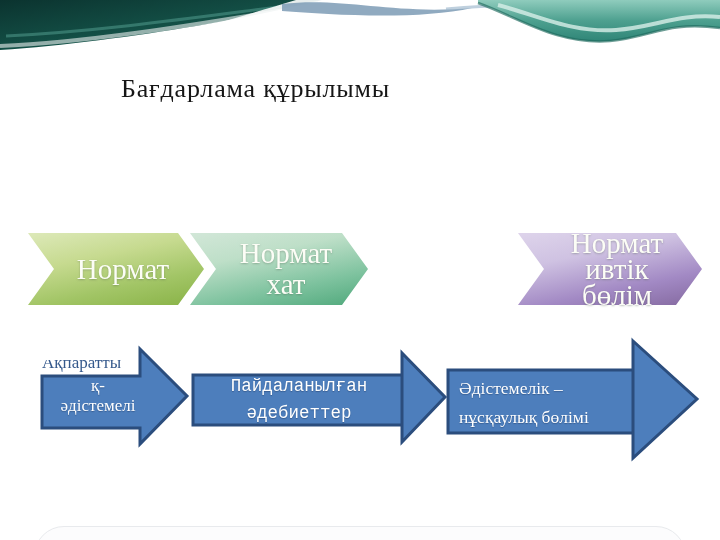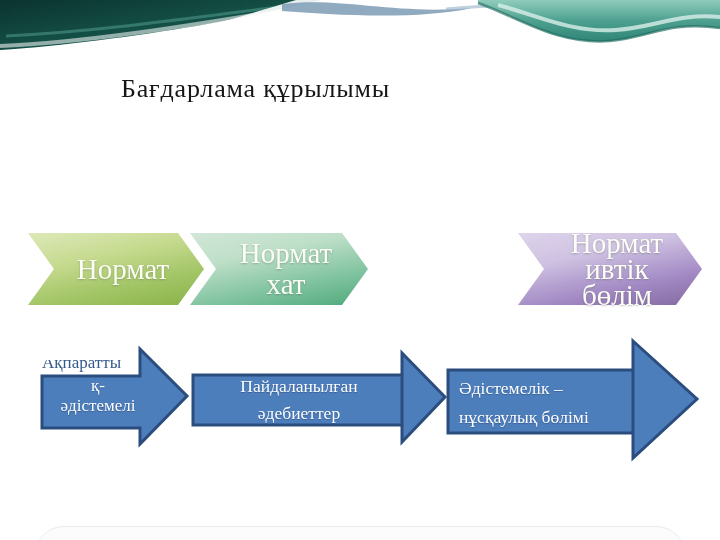--- a/index.html
+++ b/index.html
@@ -49,21 +49,21 @@
     overflow:hidden;
   }
   .txt-info-clip span{
     display:block;margin-top:-7px;
     color:#35598c;font-size:17px;line-height:20px;
     font-family:"Liberation Serif",serif;
   }
   .txt-literature{
     left:195px;top:375px;width:208px;height:50px;
     display:flex;align-items:center;justify-content:center;text-align:center;
-    font-size:17.5px;line-height:27px;
+    font-size:17.5px;line-height:27px;font-family:Liberation Mono, monospace;
   }
   .txt-guide{
     left:459px;top:374px;width:170px;
     font-size:17.5px;font-weight:400;line-height:29px;text-align:left;
   }
   
   .footer-arc{
     position:absolute;left:34px;right:34px;bottom:-50px;height:62px;
     background:#fcfcfd;border:1px solid #e8eaed;border-radius:30px;
   }

